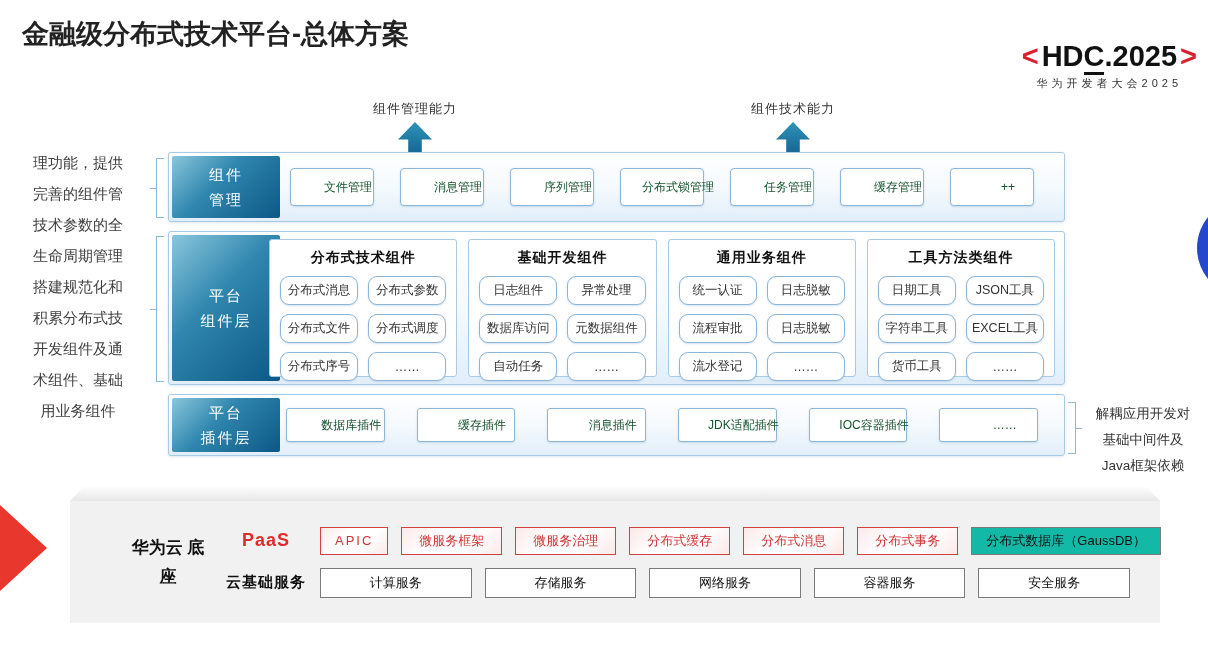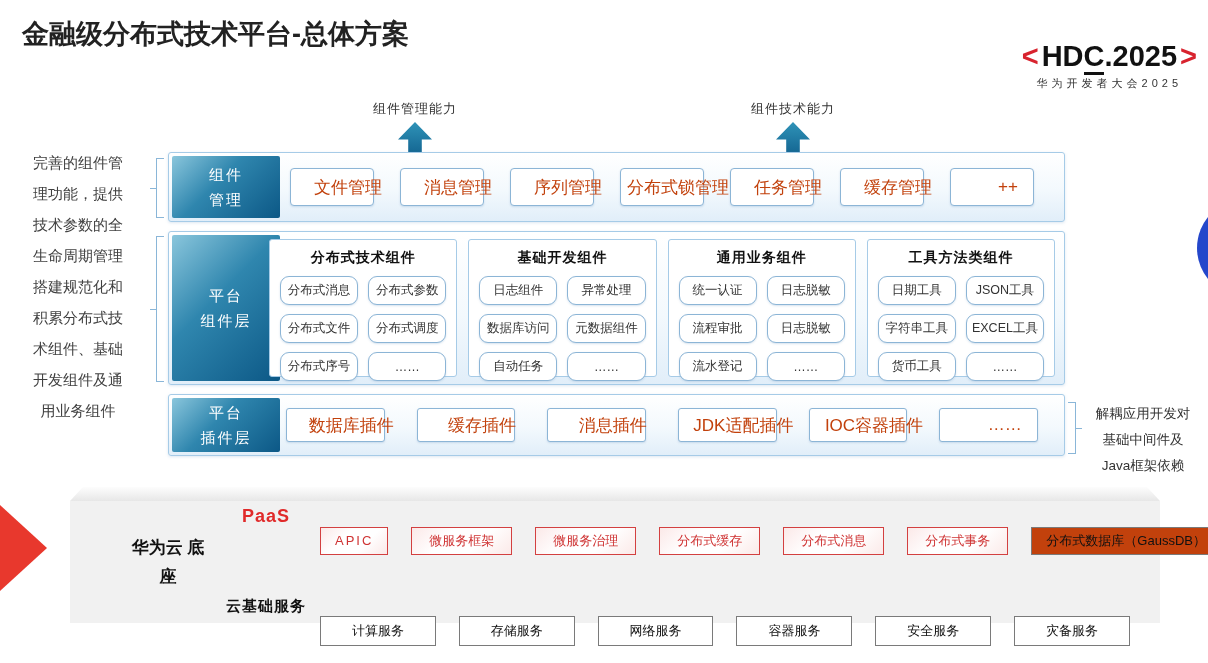--- a/index.html
+++ b/index.html
@@ -43,21 +43,21 @@
        box-shadow:0 1px 3px rgba(120,160,200,.25);}
   #row1{top:152px;height:70px;}
   #row2{top:231px;height:154px;}
   #row3{top:394px;height:62px;}
   .row-label{position:absolute;left:3px;top:3px;bottom:3px;width:108px;border-radius:2px;
        display:flex;flex-direction:column;align-items:center;justify-content:center;
        color:#fff;font-size:15px;letter-spacing:2px;line-height:25px;
        background:linear-gradient(135deg,#8ac6dc 0%,#2f86ae 42%,#0c5886 100%);}
   .row-items{position:absolute;left:91px;right:0;top:0;bottom:0;display:flex;align-items:center;gap:26px;padding:0 30px;}
   .item{flex:1;height:36px;min-width:0;background:#fff;border:1px solid #8cb5d6;border-radius:4px;
-       display:flex;align-items:center;justify-content:center;font-size:17px;color:#c2410c;
+       display:flex;align-items:center;justify-content:center;font-size:12px;color:#14532d;
        box-shadow:0 1px 2px rgba(120,160,200,.3);white-space:nowrap;padding-left:32px;}
   .row-items3{gap:32px;padding:0 26px;justify-content:flex-end;}
   .item3{height:32px;border-radius:3px;}
 
   
   .groups{position:absolute;left:91px;right:0;top:0;bottom:0;display:flex;gap:11px;padding:7px 9px;}
   .group{flex:1;min-width:0;background:#fff;border:1px solid #a6cbe7;border-radius:3px;padding:9px 10px 8px;
         display:flex;flex-direction:column;box-sizing:border-box;}
   .group-title{text-align:center;font-weight:700;font-size:14px;color:#111;margin-bottom:9px;letter-spacing:1px;white-space:nowrap;}
   .group-grid{display:grid;grid-template-columns:1fr 1fr;gap:9px 10px;flex:1;}
@@ -71,26 +71,26 @@
         background:linear-gradient(180deg,#fdfdfd,#e7e7e7);
         clip-path:polygon(13px 0,calc(100% - 13px) 0,100% 100%,0 100%);}
   .platform-body{position:absolute;top:14px;left:0;right:0;bottom:0;background:#f1f1f1;
         display:flex;align-items:center;padding:0 30px 0 58px;box-sizing:border-box;}
   .f-label{width:80px;flex:none;text-align:center;font-weight:800;font-size:17px;color:#111;line-height:29px;}
   .f-rows{flex:1;min-width:0;display:flex;flex-direction:column;gap:13px;margin-left:10px;}
   .p-row{display:flex;align-items:center;}
   .p-row-label{width:96px;flex:none;text-align:center;}
   .paas-label{color:#e02a2a;font-weight:800;font-size:18px;letter-spacing:1px;}
   .iaas-label{color:#111;font-weight:700;font-size:15px;letter-spacing:1px;}
-  .p-boxes{flex:1;min-width:0;display:flex;gap:23px;margin-left:6px;margin-top:48px;}
+  .p-boxes{flex:1;min-width:0;display:flex;gap:13px;margin-left:6px;}
   .redbox{height:28px;flex:none;padding:0 17px;box-sizing:border-box;border:1px solid #d34040;color:#cf3333;font-size:13px;
         display:flex;align-items:center;justify-content:center;white-space:nowrap;
         background:linear-gradient(135deg,#fbe9e8 0%,#ffffff 35%,#ffffff 65%,#fbe9e8 100%);}
   .redbox.apic{letter-spacing:2px;padding:0 14px;}
-  .dbbox{height:28px;flex:none;padding:0 14px;box-sizing:border-box;border:1px solid #7a7a7a;background:#c2410c;color:#111;
+  .dbbox{height:28px;flex:none;padding:0 14px;box-sizing:border-box;border:1px solid #7a7a7a;background:#14b8a6;color:#111;
         font-size:13px;display:flex;align-items:center;justify-content:center;white-space:nowrap;}
   .graybox{flex:1;min-width:0;height:30px;box-sizing:border-box;border:1px solid #7a7a7a;background:#fff;color:#111;
         font-size:13px;display:flex;align-items:center;justify-content:center;white-space:nowrap;}
 
   
   .wedge{position:absolute;left:0;top:505px;width:47px;height:86px;background:#e8382d;
         clip-path:polygon(0 0,100% 50%,0 100%);}
   .bluecircle{position:absolute;left:1197px;top:199px;width:98px;height:98px;border-radius:50%;background:#2447cb;}
 </style>
 </head>
@@ -108,30 +108,30 @@
   <div class="up-arrow-group" id="arrow1">
     <div class="up-arrow-label">组件管理能力</div>
     <div class="up-arrow"></div>
   </div>
   <div class="up-arrow-group" id="arrow2">
     <div class="up-arrow-label">组件技术能力</div>
     <div class="up-arrow"></div>
   </div>
 
   <div class="note" id="note1">
+    <div>理功能，提供</div>
     <div>完善的组件管</div>
-    <div>理功能，提供</div>
     <div>技术参数的全</div>
     <div>生命周期管理</div>
   </div>
   <div class="note" id="note2">
     <div>搭建规范化和</div>
     <div>积累分布式技</div>
+    <div>开发组件及通</div>
     <div>术组件、基础</div>
-    <div>开发组件及通</div>
     <div>用业务组件</div>
   </div>
 
   <div class="bracket-l" id="bl1"></div>
   <div class="bracket-l" id="bl2"></div>
 
   <div class="row" id="row1">
     <div class="row-label">
       <span>组件</span>
       <span>管理</span>
@@ -248,21 +248,20 @@
           </div>
         </div>
         <div class="p-row">
           <div class="p-row-label iaas-label">云基础服务</div>
           <div class="p-boxes">
             <div class="graybox">计算服务</div>
             <div class="graybox">存储服务</div>
             <div class="graybox">网络服务</div>
             <div class="graybox">容器服务</div>
             <div class="graybox">安全服务</div>
-            <div class="graybox">灾备服务</div>
           </div>
         </div>
       </div>
     </div>
   </div>
 
   <div class="wedge"></div>
   <div class="bluecircle"></div>
 
 </div>

